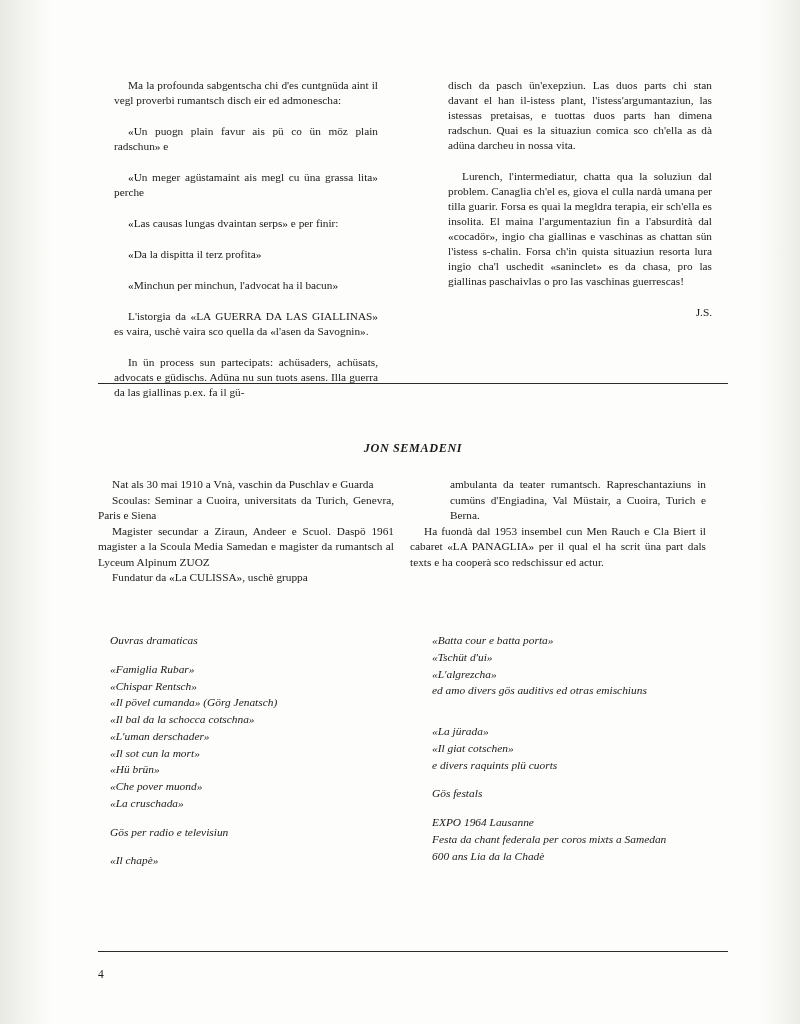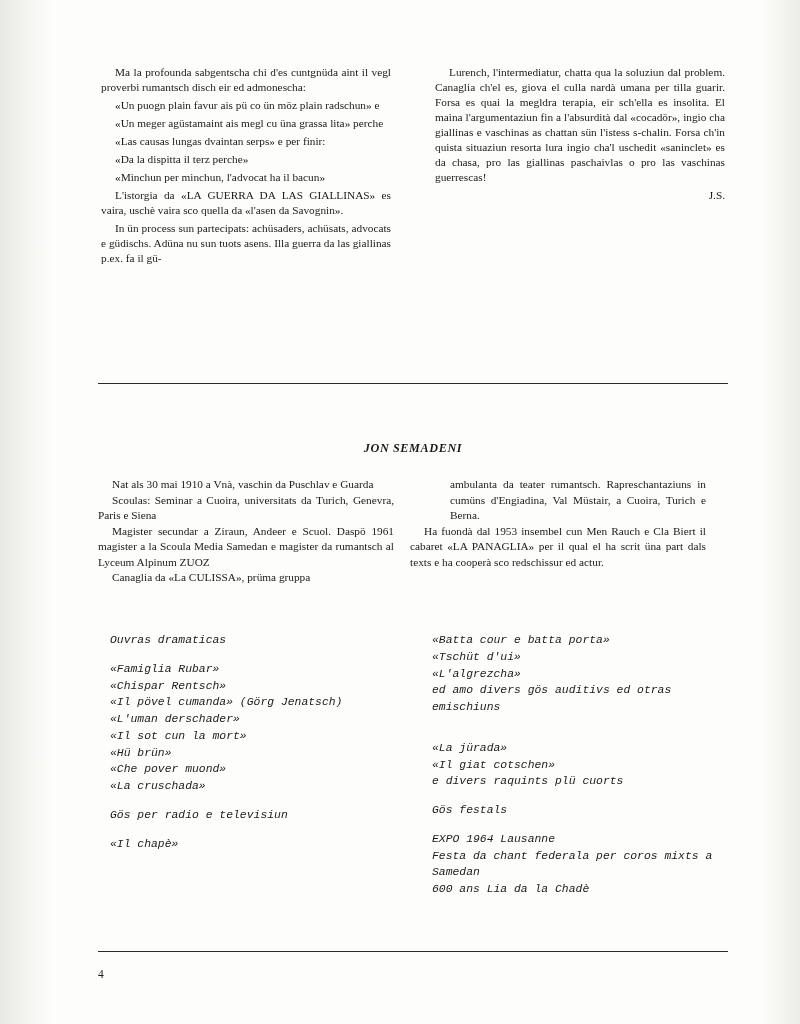--- a/index.html
+++ b/index.html
@@ -54,21 +54,21 @@
     font-size: 11.3px;
     line-height: 1.33;
   }
   .col {
     width: 296px;
     text-align: justify;
     -webkit-hyphens: auto;
     hyphens: auto;
   }
   .col p {
-    margin: 3px;
+    margin: 16px;
     text-indent: 14px;
   }
   .col p.quote {
     text-indent: 14px;
   }
   .col p.noindent {
     text-indent: 0;
   }
   .sig {
     text-align: right;
@@ -138,21 +138,20 @@
     gap: 26px;
     font-style: italic;
     font-size: 11.4px;
     line-height: 1.47;
   }
   .works .wcol {
     width: 296px;
   }
   .works .wcol div {
     margin: 0;
-    font-family: Liberation Mono, monospace;
   }
   .works .spacer {
     height: 12px;
   }
   .works .heading {
     margin-bottom: 2px;
   }
 
   .page-number {
     position: absolute;
@@ -168,59 +167,61 @@
 <div class="page">
 
   <div class="content">
     <div class="two-col">
 
       <div class="col">
         <p>Ma la profounda sabgentscha chi d'es cuntgnüda aint il vegl proverbi rumantsch disch eir ed admonescha:</p>
         <p class="quote">«Un puogn plain favur ais pü co ün möz plain radschun» e</p>
         <p class="quote">«Un meger agüstamaint ais megl cu üna grassa lita» perche</p>
         <p class="quote">«Las causas lungas dvaintan serps» e per finir:</p>
-        <p class="quote">«Da la dispitta il terz perche»</p>
+        <p class="quote">«Da la dispitta il terz profita»</p>
         <p class="quote">«Minchun per minchun, l'advocat ha il bacun»</p>
         <p>L'istorgia da «LA GUERRA DA LAS GIALLINAS» es vaira, uschè vaira sco quella da «l'asen da Savognin».</p>
         <p>In ün process sun partecipats: achüsaders, achüsats, advocats e güdischs. Adüna nu sun tuots asens. Illa guerra da las giallinas p.ex. fa il gü-</p>
       </div>
 
       <div class="col">
+        <p class="noindent">disch da pasch ün'exepziun. Las duos parts chi stan davant el han il-istess plant, l'istess'argumantaziun, las istessas pretaisas, e tuottas duos parts han dimena radschun. Quai es la situaziun comica sco ch'ella as dà adüna darcheu in nossa vita.</p>
         <p>Lurench, l'intermediatur, chatta qua la soluziun dal problem. Canaglia ch'el es, giova el culla nardà umana per tilla guarir. Forsa es quai la megldra terapia, eir sch'ella es insolita. El maina l'argumentaziun fin a l'absurdità dal «cocadör», ingio cha giallinas e vaschinas as chattan sün l'istess s-chalin. Forsa ch'in quista situaziun resorta lura ingio cha'l uschedit «saninclet» es da chasa, pro las giallinas paschaivlas o pro las vaschinas guerrescas!</p>
         <p class="sig">J.S.</p>
       </div>
 
     </div>
   </div>
 
   <div class="rule rule-top"></div>
 
   <div class="author-name">JON SEMADENI</div>
 
   <div class="bio">
     <div class="col">
       <p>Nat als 30 mai 1910 a Vnà, vaschin da Puschlav e Guarda</p>
       <p>Scoulas: Seminar a Cuoira, universitats da Turich, Genevra, Paris e Siena</p>
       <p>Magister secundar a Ziraun, Andeer e Scuol. Daspö 1961 magister a la Scoula Media Samedan e magister da rumantsch al Lyceum Alpinum ZUOZ</p>
-      <p>Canaglia da «La CULISSA», prüma gruppa</p>
+      <p>Fundatur da «La CULISSA», uschè gruppa</p>
     </div>
     <div class="col">
       <p class="noindent">ambulanta da teater rumantsch. Rapreschantaziuns in cumüns d'Engiadina, Val Müstair, a Cuoira, Turich e Berna.</p>
       <p>Ha fuondà dal 1953 insembel cun Men Rauch e Cla Biert il cabaret «LA PANAGLIA» per il qual el ha scrit üna part dals texts e ha cooperà sco redschissur ed actur.</p>
     </div>
   </div>
 
   <div class="works">
 
     <div class="wcol">
       <div class="heading">Ouvras dramaticas</div>
       <div class="spacer"></div>
       <div>«Famiglia Rubar»</div>
       <div>«Chispar Rentsch»</div>
       <div>«Il pövel cumanda» (Görg Jenatsch)</div>
+      <div>«Il bal da la schocca cotschna»</div>
       <div>«L'uman derschader»</div>
       <div>«Il sot cun la mort»</div>
       <div>«Hü brün»</div>
       <div>«Che pover muond»</div>
       <div>«La cruschada»</div>
       <div class="spacer"></div>
       <div class="heading">Gös per radio e televisiun</div>
       <div class="spacer"></div>
       <div>«Il chapè»</div>
     </div>

